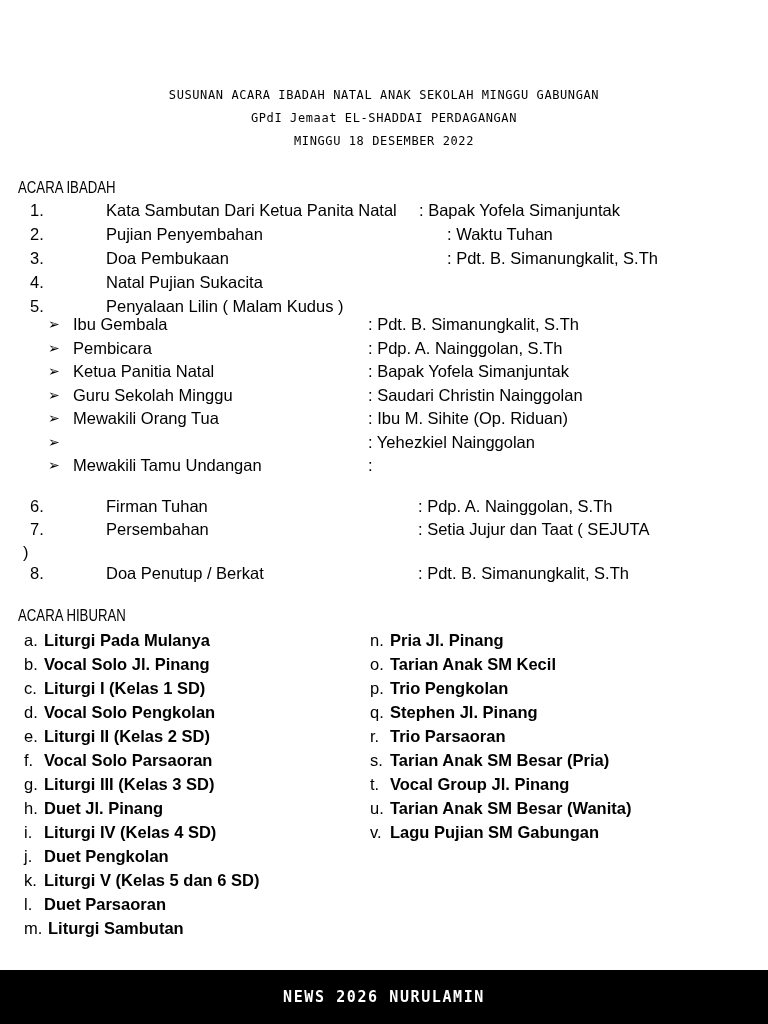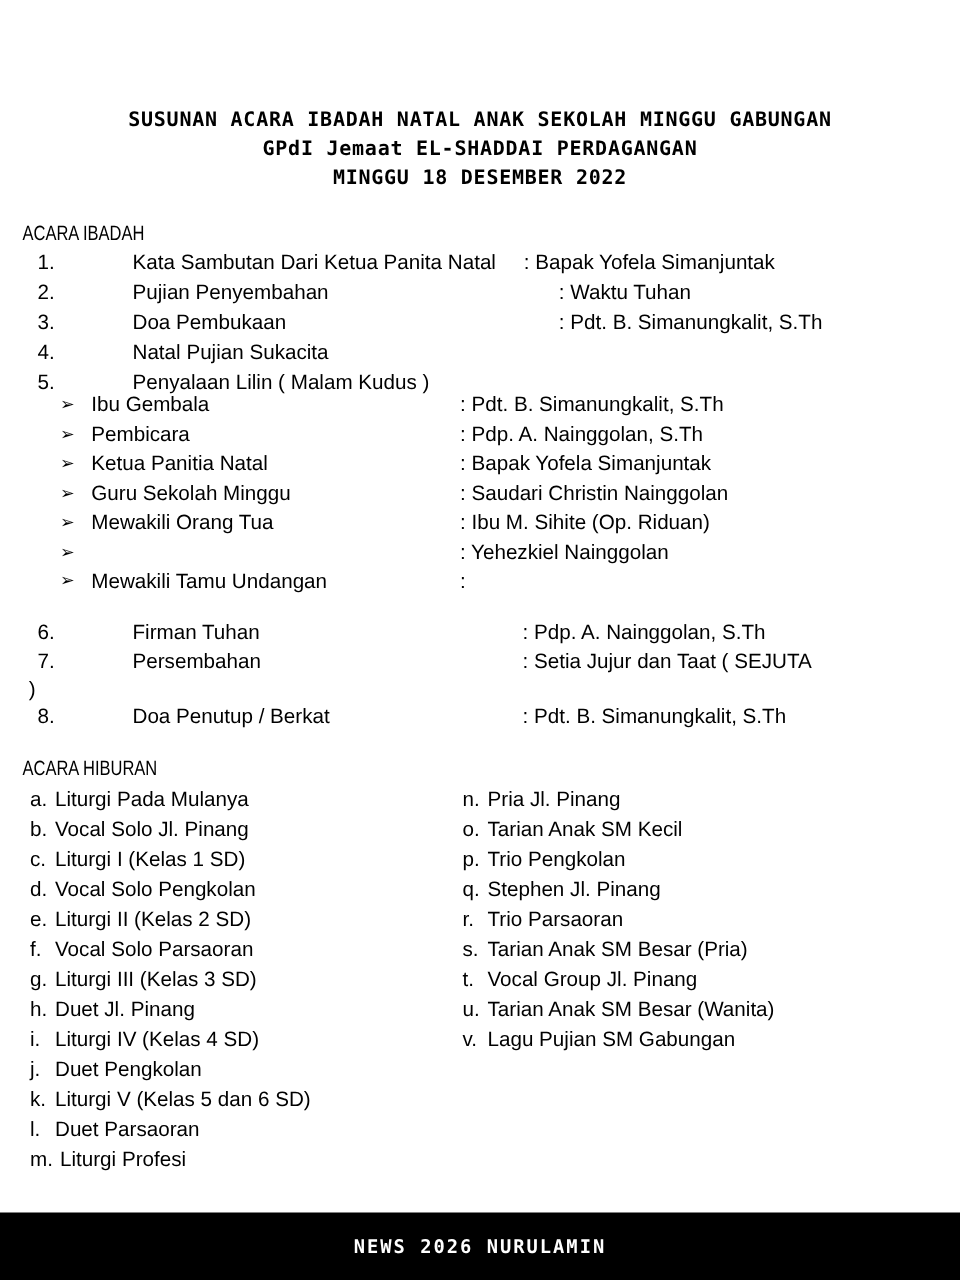--- a/index.html
+++ b/index.html
@@ -28,22 +28,22 @@
   
   .title-block {
     position: absolute;
     left: 0;
     top: 84px;
     width: 768px;
     text-align: center;
   }
   .title-line {
     font-family: "DejaVu Sans Mono", monospace;
-    font-weight: bold;
-    font-size: 16px;
+    font-weight: normal;
+    font-size: 12px;
     letter-spacing: 0.6px;
     line-height: 23px;
     white-space: nowrap;
   }
 
   
   .section-header {
     position: absolute;
     font-family: "Liberation Sans", sans-serif;
     font-size: 16.5px;
@@ -120,20 +120,21 @@
     line-height: 24.2px;
     white-space: nowrap;
   }
   .hib-row .marker {
     position: absolute;
     left: 0;
   }
   .hib-row .text {
     position: absolute;
     left: 20px;
+    font-weight: bold;
   }
   .col-left  { left: 24px; }
   .col-right { left: 370px; }
 
   
   .footer-bar {
     position: absolute;
     left: 0;
     bottom: 0;
     width: 768px;
@@ -285,21 +286,21 @@
   <div class="hib-row col-left" style="top:868px;">
     <span class="marker">k.</span>
     <span class="text">Liturgi V (Kelas 5 dan 6 SD)</span>
   </div>
   <div class="hib-row col-left" style="top:892px;">
     <span class="marker">l.</span>
     <span class="text">Duet  Parsaoran</span>
   </div>
   <div class="hib-row col-left" style="top:916px;">
     <span class="marker">m.</span>
-    <span class="text" style="left:24px;">Liturgi Profesi</span>
+    <span class="text" style="left:24px;">Liturgi Sambutan</span>
   </div>
 
   <div class="hib-row col-right" style="top:628px;">
     <span class="marker">n.</span>
     <span class="text">Pria Jl. Pinang</span>
   </div>
   <div class="hib-row col-right" style="top:652px;">
     <span class="marker">o.</span>
     <span class="text">Tarian Anak SM Kecil</span>
   </div>

